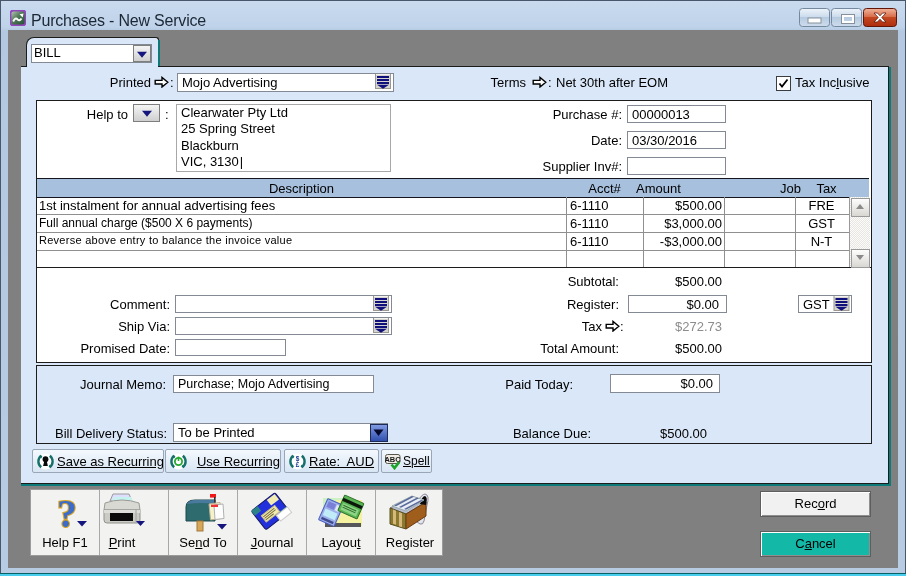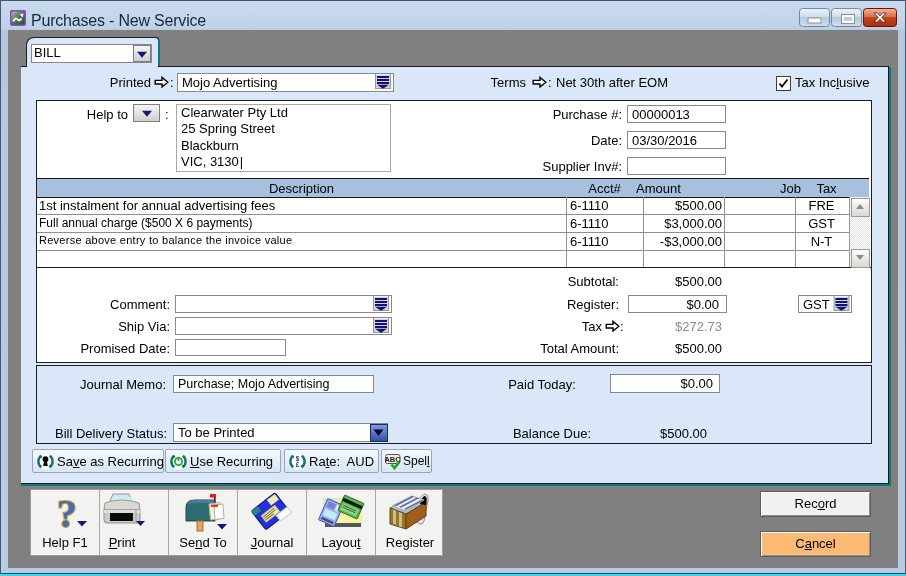--- a/index.html
+++ b/index.html
@@ -27,21 +27,21 @@
   .ddbtn{position:absolute;background:linear-gradient(180deg,#f5f5f5,#cfcfcf);
     border:1px solid #7e7e7e;}
   .ddbtn .tri{position:absolute;left:50%;top:50%;transform:translate(-50%,-38%);
     width:0;height:0;border-left:5px solid transparent;border-right:5px solid transparent;
     border-top:6px solid #15157e;}
   
   #bstrip1{left:0px;top:573px;width:906px;height:1px;background:#0a5f68;}
   #bstrip2{left:0px;top:574px;width:906px;height:2px;background:#49cdec;}
   .rbtn{position:absolute;top:449px;height:22px;background:linear-gradient(180deg,#f4f9fe,#d8e5f3);
     border:1px solid #98a6b8;border-radius:2px;display:flex;align-items:center;
-    font-size:13px;white-space:nowrap;overflow:hidden;}
+    font-size:13px;white-space:nowrap;overflow:hidden;text-decoration:underline;}
   .rbtn svg{margin:0 3px 0 4px;flex:0 0 auto;}
   .tbtn{position:absolute;top:490px;width:68px;height:65px;text-align:center;font-size:13px;}
   .tbtn .cap{position:absolute;left:0;right:0;bottom:5px;}
   .tsep{position:absolute;top:490px;width:1px;height:65px;background:#a8a8a8;}
 </style>
 </head>
 <body>
 <div id="frame" class="abs"></div>
 <div id="client" class="abs"></div>
 
@@ -190,21 +190,21 @@
 <div class="lbl" style="left:622px;top:319px;width:100px;color:#8c8c8c;">$272.73</div>
 <div class="lbl" style="left:60px;top:341px;width:110px;">Promised Date:</div>
 <div class="field" style="left:175px;top:339px;width:109px;height:15px;"></div>
 <div class="lbl" style="left:500px;top:341px;width:119px;">Total Amount:</div>
 <div class="lbl" style="left:622px;top:341px;width:100px;">$500.00</div>
 
 <div class="abs" style="left:36px;top:365px;width:834px;height:77px;border:1px solid #1c1c1c;"></div>
 <div class="lbl" style="left:56px;top:377px;width:110px;">Journal Memo:</div>
 <div class="field" style="left:173px;top:375px;width:199px;height:16px;"></div>
 <div class="abs" style="left:178px;top:377px;font-size:12.5px;">Purchase; Mojo Advertising</div>
-<div class="lbl" style="left:487px;top:377px;width:110px;text-align:center;">Paid Today:</div>
+<div class="lbl" style="left:463px;top:377px;width:110px;">Paid Today:</div>
 <div class="field" style="left:610px;top:374px;width:108px;height:17px;"></div>
 <div class="lbl" style="left:610px;top:376px;width:103px;">$0.00</div>
 <div class="lbl" style="left:40px;top:426px;width:127px;">Bill Delivery Status:</div>
 <div class="field" style="left:173px;top:423px;width:213px;height:17px;"></div>
 <div class="abs" style="left:178px;top:425px;">To be Printed</div>
 <div class="abs" style="left:370px;top:424px;width:16px;height:16px;background:linear-gradient(180deg,#7f9ae2,#3050ae);border:1px solid #1d2a55;"></div>
 <svg class="abs" style="left:373px;top:429px" width="11" height="8">
     <path d="M0.5 0.5 L10.5 0.5 L5.5 7 z" fill="#06082c"></path>
   </svg>
 <div class="lbl" style="left:481px;top:426px;width:110px;">Balance Due:</div>
@@ -247,21 +247,21 @@
  <svg width="17" height="17" viewBox="0 0 17 17">
       <circle cx="8.5" cy="8.5" r="8" fill="#fff"></circle>
   <path d="M4.2 14.2 A7.2 7.2 0 0 1 4.2 2.8" fill="none" stroke="#15706b" stroke-width="2.4"></path>
   <path d="M12.8 2.8 A7.2 7.2 0 0 1 12.8 14.2" fill="none" stroke="#15706b" stroke-width="2.4"></path>
   <path d="M3 2 l2.4 1 -1 2.4 z M14 15 l-2.4 -1 1 -2.4 z" fill="#15706b"></path>
   <circle cx="8.5" cy="6.2" r="2.9" fill="#0a0a0a"></circle>
       <path d="M7.3 8 h2.4 l1.2 5 h-4.8 z" fill="#0a0a0a"></path>
     </svg>
  <span>Sa<u>v</u>e as Recurring</span>
   </div>
-<div class="rbtn" style="left:165px;width:114px;">
+<div class="rbtn" style="left:165px;width:114px;justify-content:space-between;">
  <svg width="17" height="17" viewBox="0 0 17 17">
       <circle cx="8.5" cy="8.5" r="8" fill="#fff"></circle>
   <path d="M4.2 14.2 A7.2 7.2 0 0 1 4.2 2.8" fill="none" stroke="#15706b" stroke-width="2.4"></path>
   <path d="M12.8 2.8 A7.2 7.2 0 0 1 12.8 14.2" fill="none" stroke="#15706b" stroke-width="2.4"></path>
   <path d="M3 2 l2.4 1 -1 2.4 z M14 15 l-2.4 -1 1 -2.4 z" fill="#15706b"></path>
   <circle cx="8.5" cy="8.5" r="3.6" fill="none" stroke="#24a82e" stroke-width="1.8"></circle>
   <rect x="7.7" y="3.6" width="1.6" height="4.4" fill="#24a82e"></rect>
     </svg>
  <span><u>U</u>se Recurring</span>
   </div>
@@ -363,15 +363,15 @@
   <path d="M4 18 l16 6 v15 l-16 -5 z" fill="#8a7a30" stroke="#5a5020"></path>
   <path d="M7 19.5 l3 1.2 v14 l-3 -1 z M13 22 l3 1.2 v14 l-3 -1 z" fill="#d8b87a"></path>
   <path d="M20 24 l20 -12 v14 l-20 13 z" fill="#a05e1c" stroke="#6a3c10"></path>
   <path d="M34 14 q2 -8 5 -8 q3 1 1 9 z" fill="#0a0a0a"></path>
   <path d="M6 16 l20 -10 12 4 -18 11 z" fill="#e8ecf4" stroke="#9aa"></path>
   <path d="M8 15.5 l2 0.7 18 -9.5 -2 -0.6 z M13 17 l2 0.7 18 -9.5 -2 -0.6 z M18 19 l2 0.7 17 -9.2 -2 -0.6 z" fill="#5a6a9a"></path>
     </svg>
  <div class="cap">Register</div></div>
 
 <div class="abs" style="left:760px;top:491px;width:109px;height:24px;background:#f1f1f1;border:1px solid #5e5e5e;box-shadow:inset 1px 1px 0 #fff,inset -1px -1px 0 #8f8f8f;text-align:center;line-height:24px;">Rec<u>o</u>rd</div>
-<div class="abs" style="left:760px;top:531px;width:109px;height:24px;background:#fdba74;border:1px solid #5e5e5e;box-shadow:inset 1px 1px 0 #fff,inset -1px -1px 0 #8f8f8f;text-align:center;line-height:24px;">C<u>a</u>ncel</div>
+<div class="abs" style="left:760px;top:531px;width:109px;height:24px;background:#14b8a6;border:1px solid #5e5e5e;box-shadow:inset 1px 1px 0 #fff,inset -1px -1px 0 #8f8f8f;text-align:center;line-height:24px;">C<u>a</u>ncel</div>
 <div id="bstrip1" class="abs"></div>
 <div id="bstrip2" class="abs"></div>
 
 </body></html>

